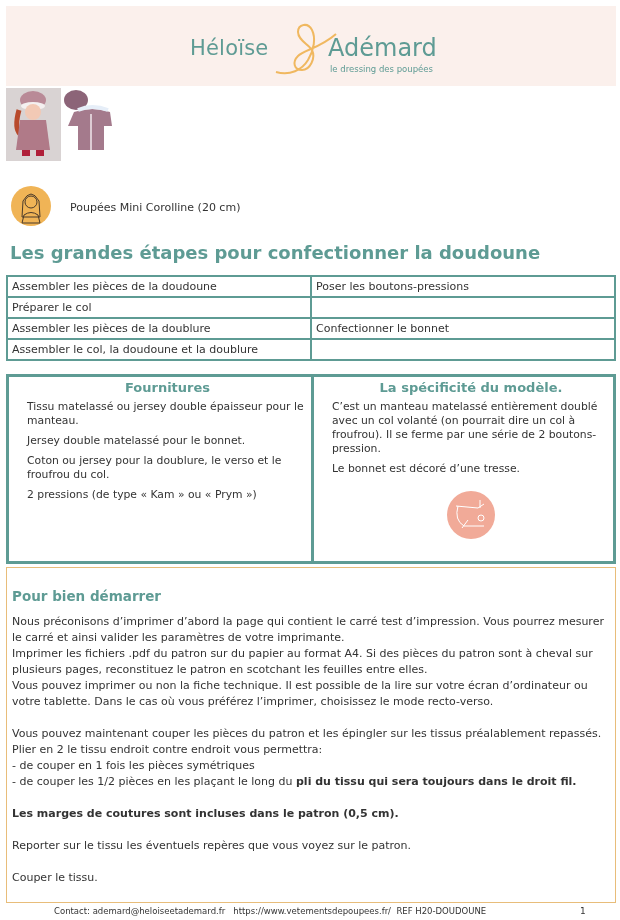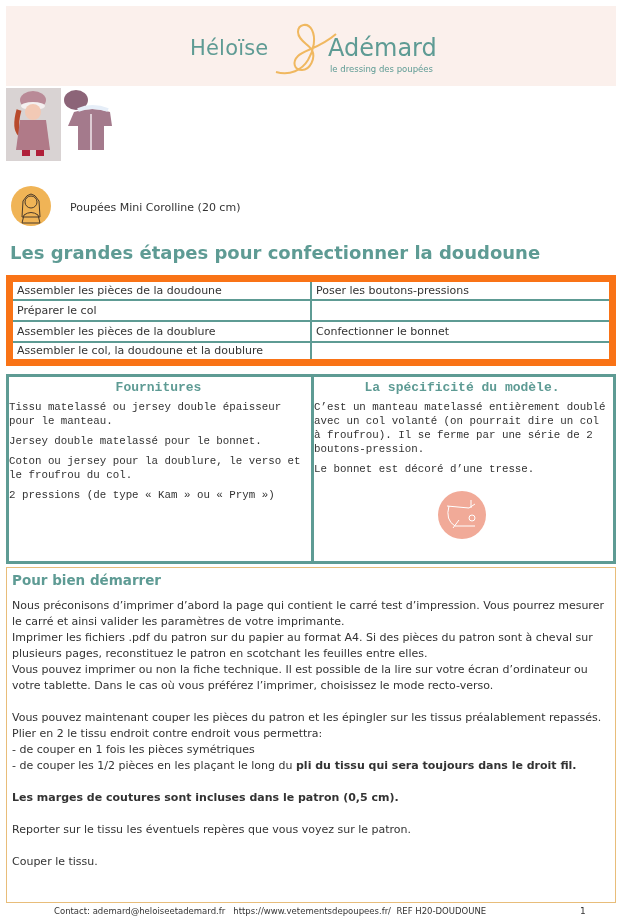--- a/index.html
+++ b/index.html
@@ -24,42 +24,42 @@
     .doll-icon { position: absolute; left: 10px; top: 185px; width: 42px; height: 42px; }
     .doll-label { position: absolute; left: 70px; top: 201px; font-size: 11px; color: #333; }
 
     .section-title {
       position: absolute; left: 10px; top: 242px;
       font-size: 18px; color: #5e9b94; font-weight: bold;
     }
 
     table.steps {
       position: absolute; left: 6px; top: 275px; width: 610px;
-      border-collapse: collapse; border: 7px solid #f97316;
+      border-collapse: collapse; border: 2px solid #f97316;
     }
     table.steps td {
       border: 2px solid #5e9b94; height: 21px; padding: 1px 4px;
       font-size: 11px; color: #333; width: 50%; vertical-align: middle;
     }
 
     .info-table {
       position: absolute; left: 6px; top: 374px; width: 610px; height: 190px;
       border: 3px solid #5e9b94; display: flex;
     }
-    .info-col { width: 50%; padding: 2px 3px 4px 0; font-family: Liberation Mono, monospace; }
+    .info-col { width: 50%; padding: 2px 3px 4px 18px; }
     .info-col + .info-col { border-left: 3px solid #5e9b94; }
     .info-col h3 { text-align: center; color: #5e9b94; font-size: 13px; font-weight: bold; margin: 1px 0 5px; }
     .info-col p { font-size: 10.8px; line-height: 14px; margin-bottom: 6px; color: #333; }
     .machine-icon { display: block; margin: 14px auto 0; width: 50px; height: 50px; }
 
     .start-box {
       position: absolute; left: 6px; top: 567px; width: 610px; height: 336px;
       border: 1.5px solid #e8bd7a; padding: 4px 4px 4px 5px;
     }
-    .start-box h3 { color: #5e9b94; font-size: 13.5px; font-weight: bold; margin-bottom: 10px; }
+    .start-box h3 { color: #5e9b94; font-size: 13.5px; font-weight: bold; margin-bottom: 10px; margin-top: 16px; }
     .start-box p { font-size: 11px; line-height: 16px; color: #333; }
     .start-box .gap { height: 16px; }
     .start-box b { font-weight: bold; }
 
     .footer {
       position: absolute; left: 10px; top: 906px; width: 600px;
       font-size: 8.5px; color: #333; white-space: pre; padding-left: 44px;
     }
     .page-num { position: absolute; left: 580px; top: 906px; font-size: 9px; color: #333; }
   </style>

